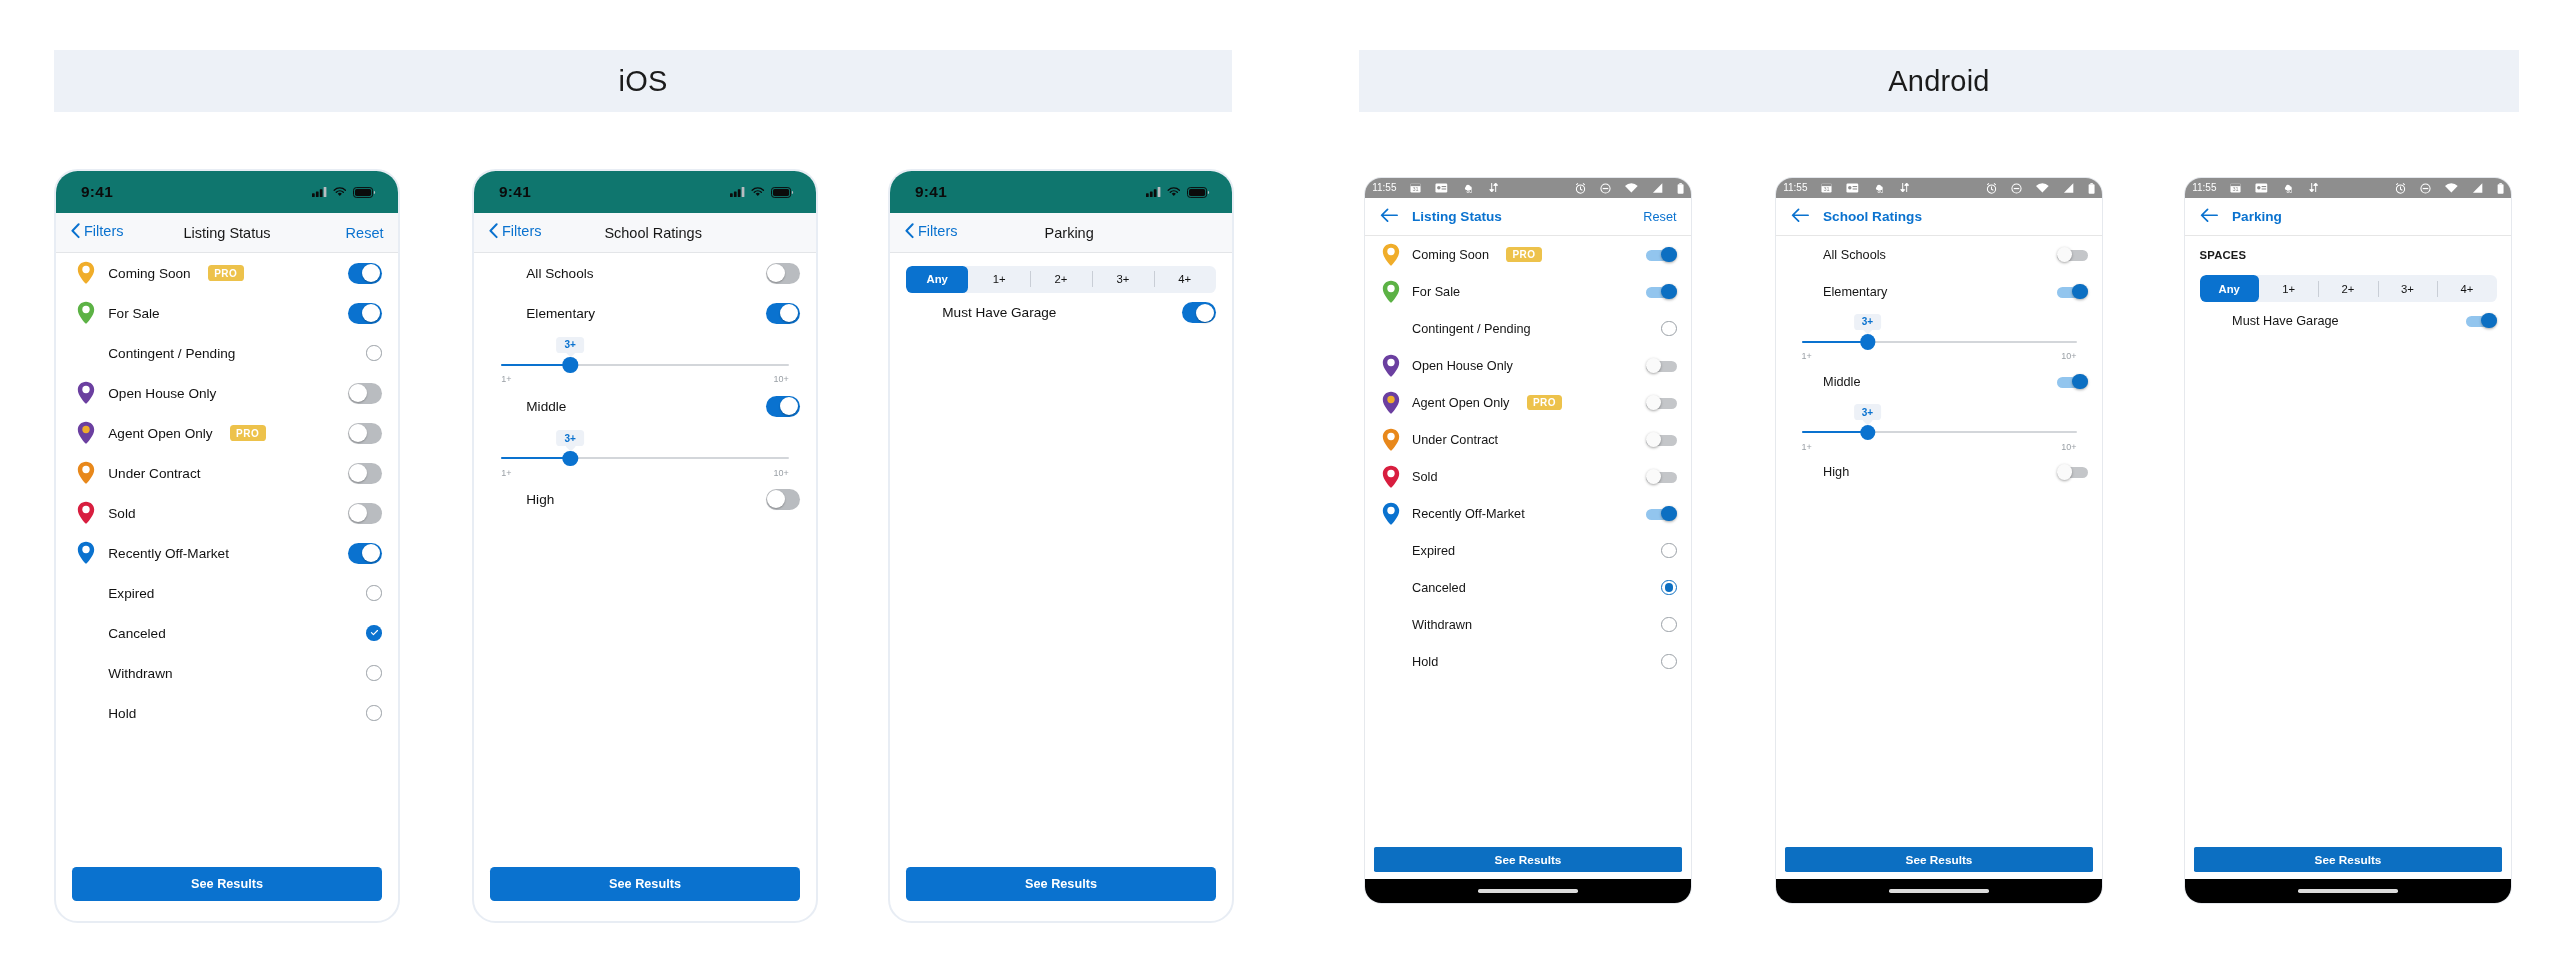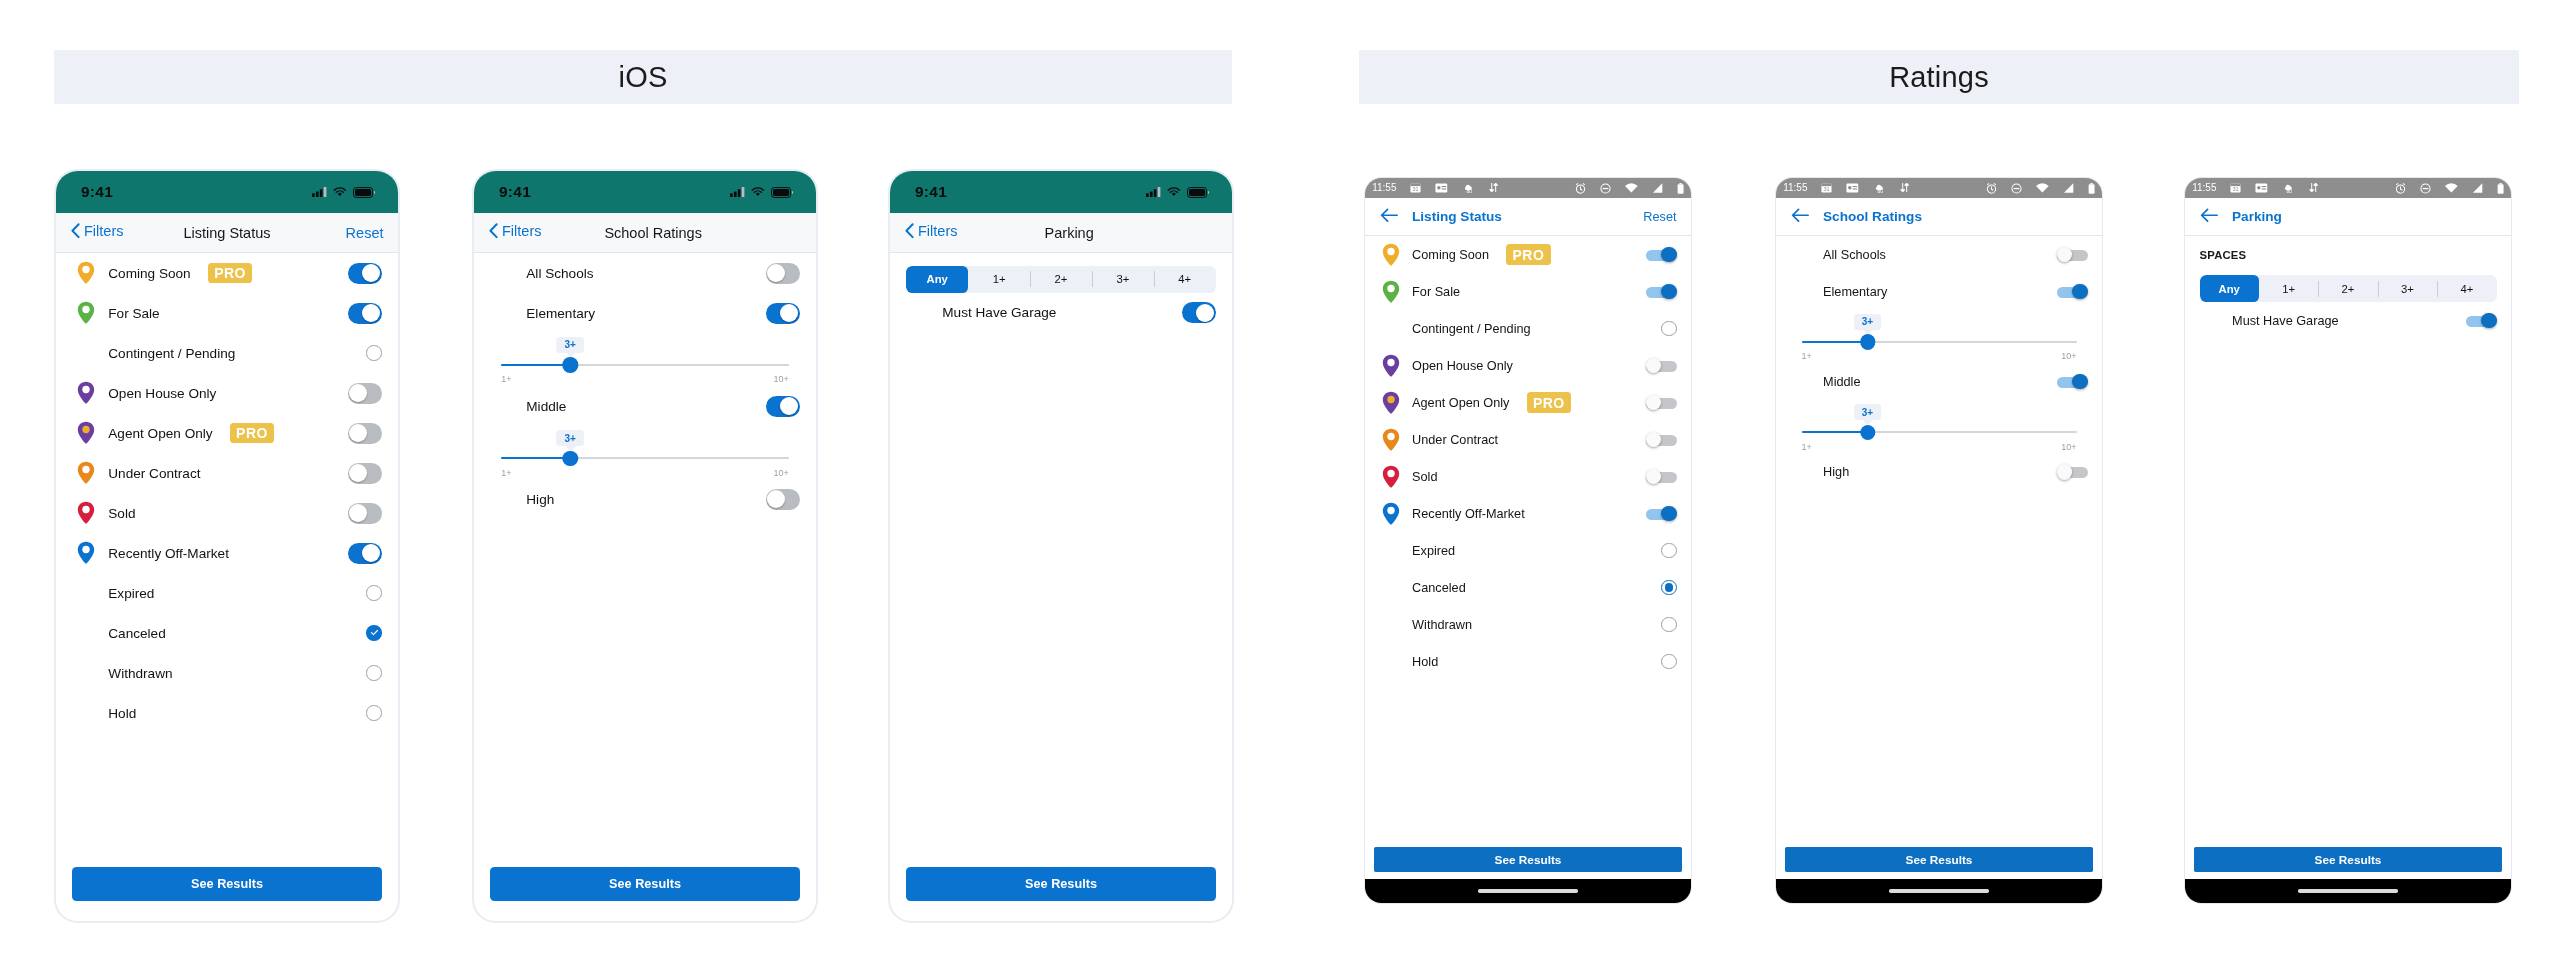--- a/index.html
+++ b/index.html
@@ -8,21 +8,21 @@
     background: #ffffff;
     font-family: "Liberation Sans", sans-serif;
     overflow: hidden;
   }
 
   .stage { position: relative; width: 2576px; height: 977px; }
 
   
   .platform-header {
     position: absolute;
-    height: 54px;
+    height: 62px;
     background: #edf1f7;
     display: flex; align-items: center; justify-content: center;
   }
   .platform-header .ptitle {
     font-size: 29px; color: #1b1b1b; letter-spacing: 0.2px;
   }
   #hdr-ios     { left: 54px;   top: 50px;  width: 1178px; }
   #hdr-android { left: 1359px; top: 50px;  width: 1160px; }
 
   
@@ -68,21 +68,21 @@
   .ios-row {
     display: flex; align-items: center;
     height: 40px; gap: 9px;
   }
   .ios-row .pinslot { width: 27px; flex: 0 0 27px; display: flex; justify-content: center; }
   .ios-row .rlabel { font-size: 13.6px; color: #121212; white-space: nowrap; }
   .ios-row .rtail { margin-left: auto; display: flex; align-items: center; }
 
   .pro-badge {
     background: #edc24b; color: #ffffff;
-    font-size: 14px; font-weight: bold; letter-spacing: 0.5px;
+    font-size: 10px; font-weight: bold; letter-spacing: 0.5px;
     padding: 2.7px 6.3px 1.8px; border-radius: 3.6px; margin-left: 8.2px;
     display: inline-block; vertical-align: middle;
   }
 
   
   .ios-toggle { width: 34px; height: 21px; border-radius: 11px; position: relative;
                 background: #b9bcc0; cursor: pointer; flex: 0 0 auto; }
   .ios-toggle.on { background: #0a72cf; }
   .ios-toggle .knob {
     position: absolute; top: 1.4px; left: 1.4px;
@@ -211,21 +211,21 @@
 </style>
 </head>
 <body>
 
 <div class="stage">
 
   <div class="platform-header" id="hdr-ios">
     <div class="ptitle">iOS</div>
   </div>
   <div class="platform-header" id="hdr-android">
-    <div class="ptitle">Ratings</div>
+    <div class="ptitle">Android</div>
   </div>
 
   <div class="ios-phone" id="ios1">
       <div class="ios-statusbar">
         <div class="ios-time">9:41</div>
         <div class="ios-sysicons">
           <svg width="15.4" height="10" viewBox="0 0 17 11">
             <rect x="0" y="7" width="3" height="4" rx=".6" fill="#0b0b0b"></rect>
             <rect x="4.3" y="5" width="3" height="6" rx=".6" fill="#0b0b0b"></rect>
             <rect x="8.6" y="2.6" width="3" height="8.4" rx=".6" fill="#0b0b0b"></rect>

